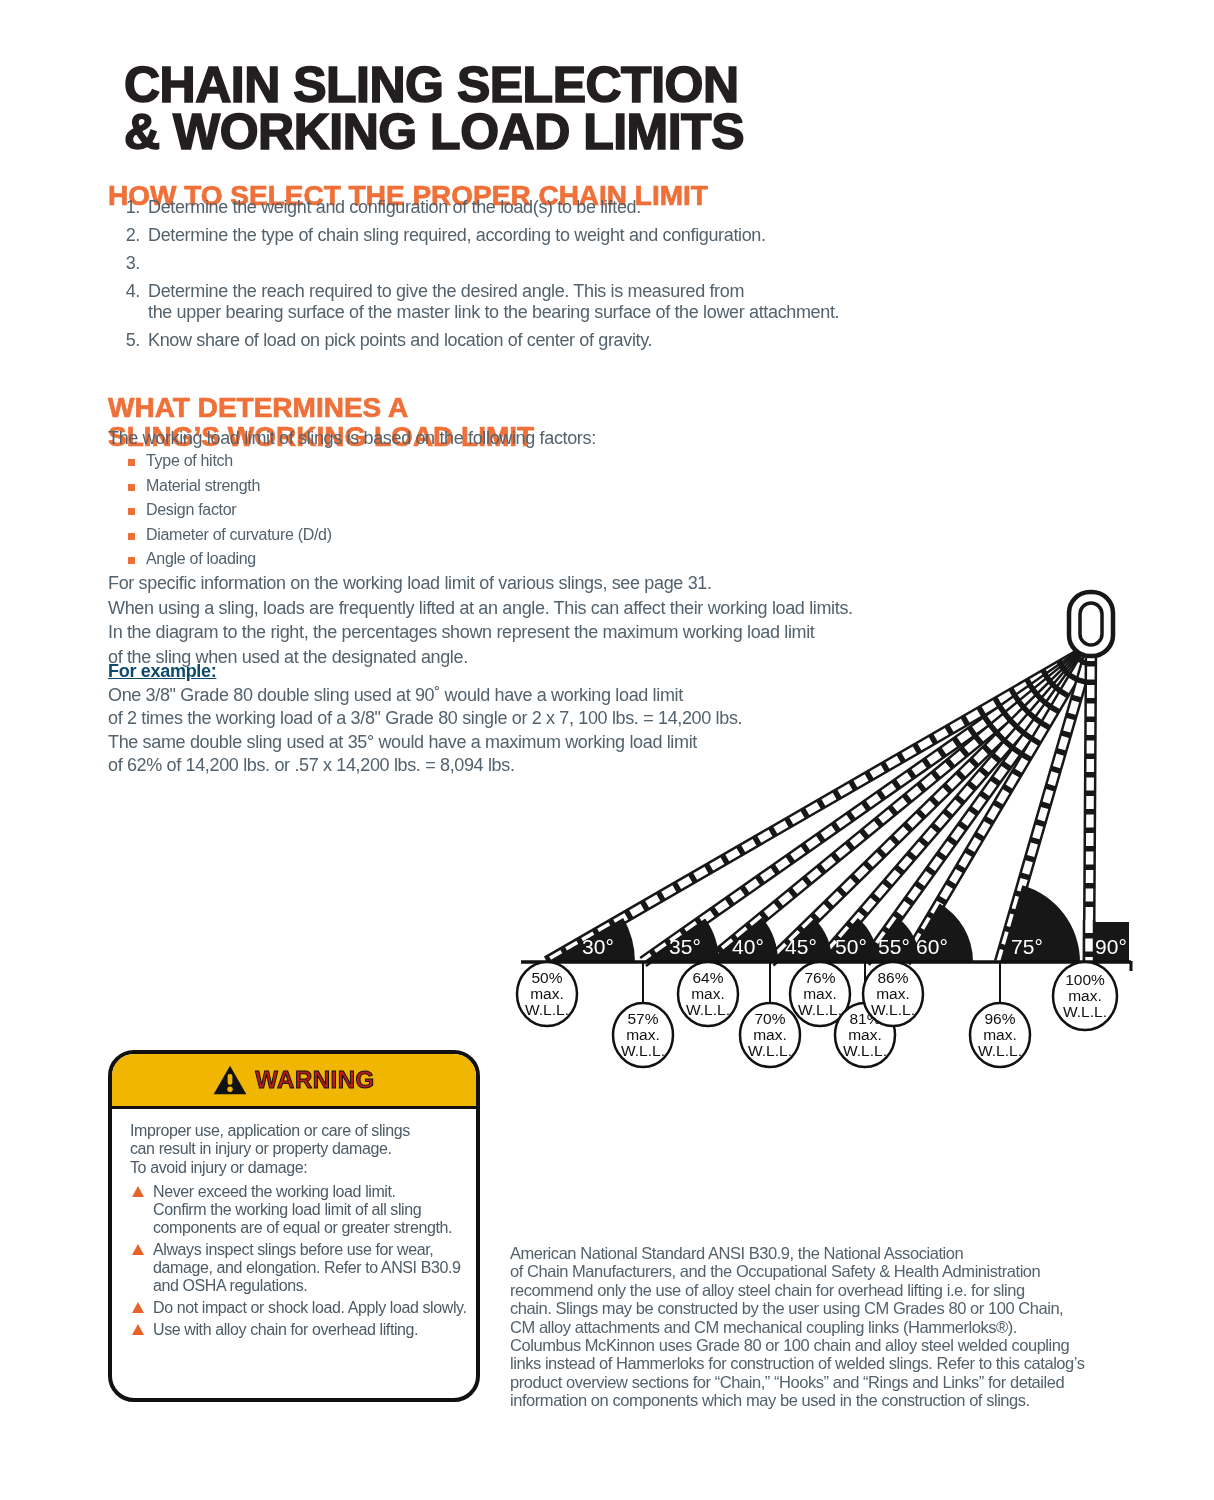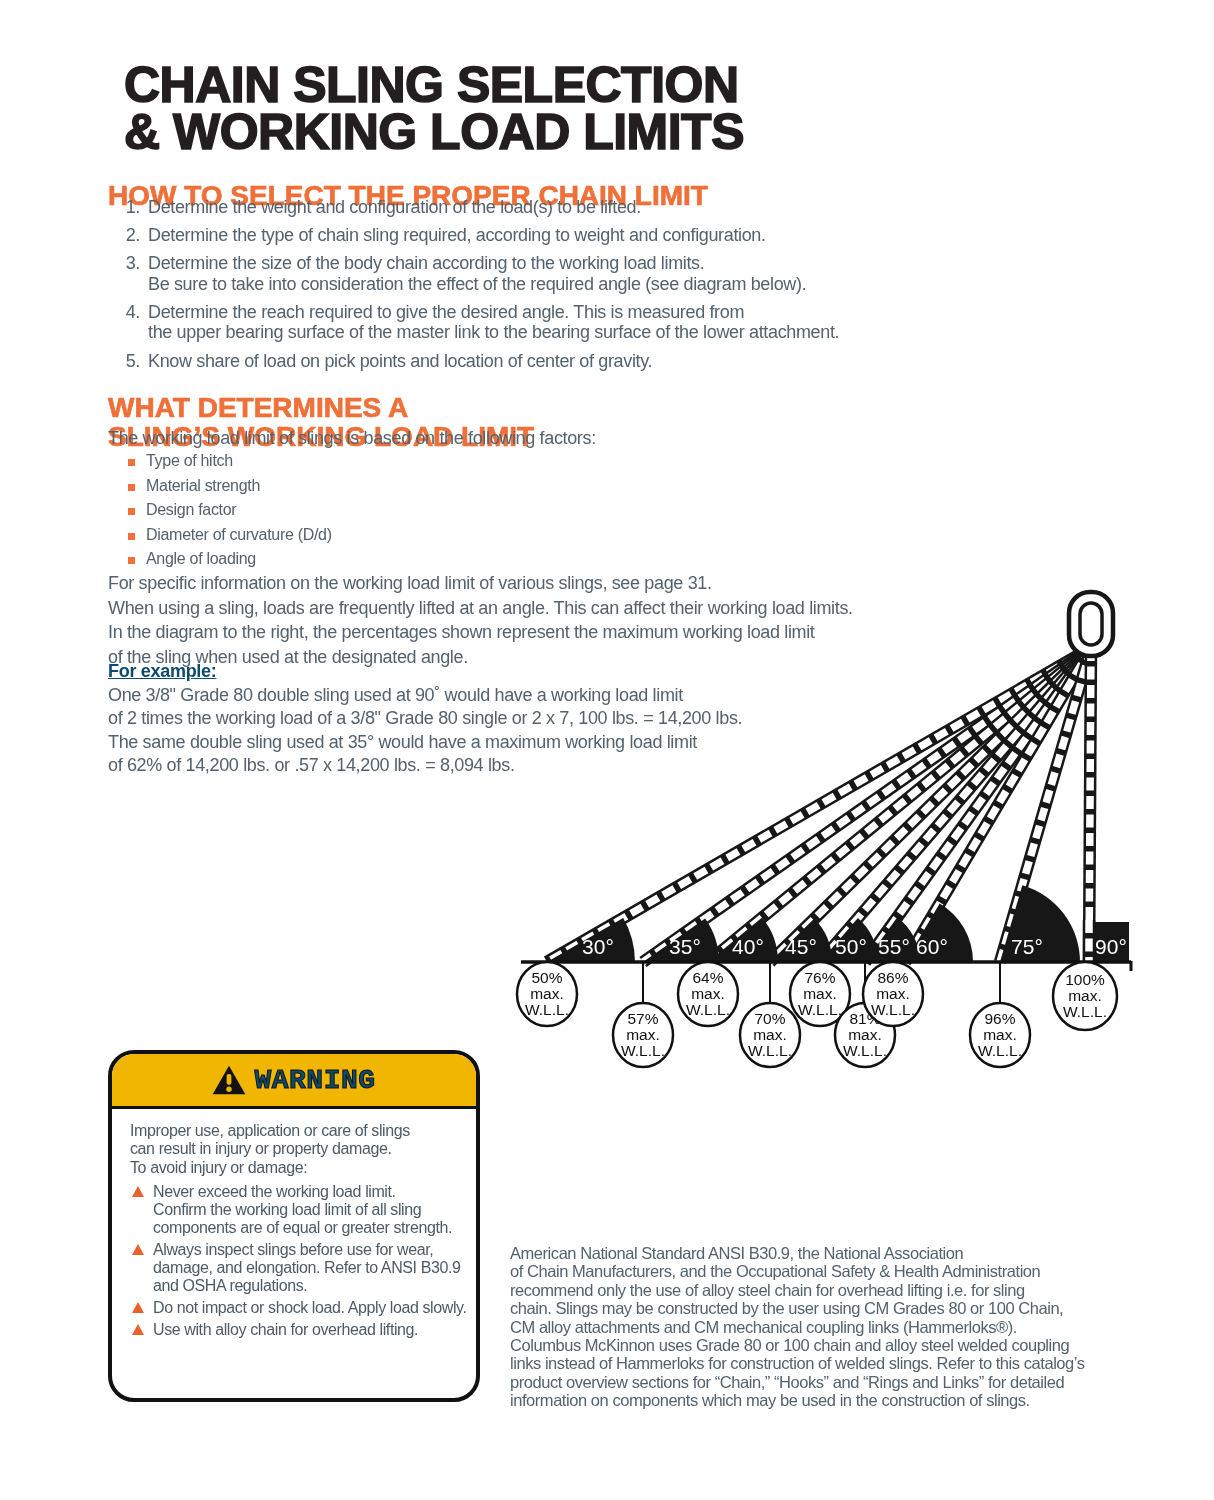--- a/index.html
+++ b/index.html
@@ -29,21 +29,21 @@
   .para1{left:108px;top:571px;width:880px;}
   .ex-label{left:108px;top:661px;font-size:18px;font-weight:bold;letter-spacing:-0.3px;color:#0c4a6e;text-decoration:underline;}
   .ex1{left:108px;top:684px;width:880px;line-height:23px;}
   .ex2{left:108px;top:731px;width:880px;line-height:23px;}
 
   .warn-box{left:108px;top:1050px;width:372px;height:352px;border:4px solid #111;
             border-radius:26px;background:#fff;box-sizing:border-box;overflow:hidden;}
   .warn-head{height:52px;background:#f0b602;border-bottom:3px solid #111;
              display:flex;align-items:center;justify-content:center;gap:8px;}
   .warn-icon{width:34px;height:30px;display:inline-block;}
-  .warn-title{font-size:28px;font-weight:bold;color:#0c4a6e;letter-spacing:0.5px;font-family:Liberation Mono, monospace;
+  .warn-title{font-size:24px;font-weight:bold;color:#b91c1c;letter-spacing:0.5px;
               -webkit-text-stroke:1px #111;}
   .warn-body{padding:13px 0 0 18px;}
   .warn-intro{font-size:16px;line-height:18.4px;letter-spacing:-0.4px;color:#4c5b66;
               white-space:pre-line;margin-bottom:6px;}
   .w-item{display:flex;margin-bottom:4.5px;font-size:16px;line-height:17.8px;
           letter-spacing:-0.4px;color:#4c5b66;}
   .tri{flex:none;width:0;height:0;border-left:6.5px solid transparent;
        border-right:6.5px solid transparent;border-bottom:11px solid #e8632c;
        margin:3px 9px 0 2px;}
   .w-text{white-space:pre-line;}
@@ -147,22 +147,20 @@
     <div class="step">
       <span class="step-num">1.</span>
       <span class="step-text">Determine the weight and configuration of the load(s) to be lifted.</span>
     </div>
     <div class="step">
       <span class="step-num">2.</span>
       <span class="step-text">Determine the type of chain sling required, according to weight and configuration.</span>
     </div>
     <div class="step">
       <span class="step-num">3.</span>
-      <span class="step-text">Determine the size of the body chain according to the working load limits.
-Be sure to take into consideration the effect of the required angle (see diagram below).</span>
     </div>
     <div class="step">
       <span class="step-num">4.</span>
       <span class="step-text">Determine the reach required to give the desired angle. This is measured from
 the upper bearing surface of the master link to the bearing surface of the lower attachment.</span>
     </div>
     <div class="step">
       <span class="step-num">5.</span>
       <span class="step-text">Know share of load on pick points and location of center of gravity.</span>
     </div>

